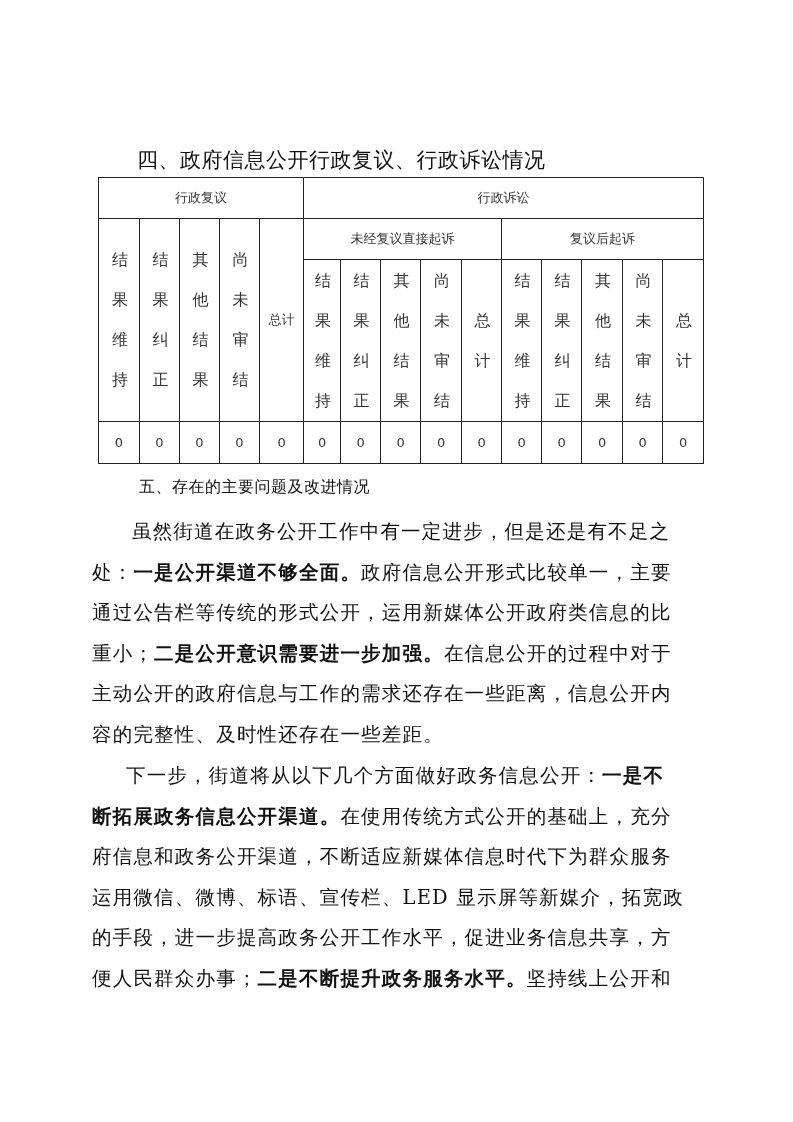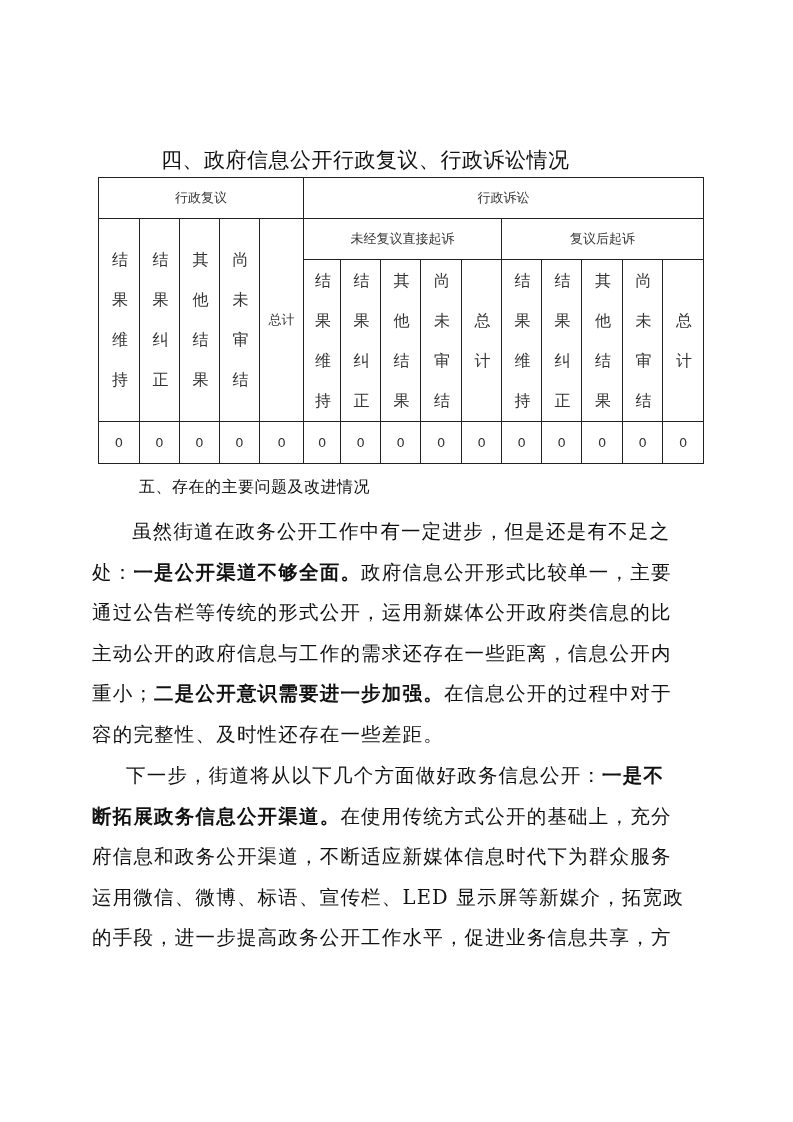--- a/index.html
+++ b/index.html
@@ -15,21 +15,21 @@
           word-break:break-all; white-space:normal; }
   .num { font-family:"DejaVu Sans","Liberation Sans",sans-serif; font-size:13px; color:#111; }
   .para { position:absolute; left:92px; width:600px; font-size:19.5px;
           line-height:40.5px; letter-spacing:1.2px; text-align:justify; color:#111; }
   .para b { font-family:"DejaVu Sans","Liberation Sans",sans-serif; font-weight:bold; }
   .line { display:block; white-space:nowrap; }
 </style>
 </head>
 <body>
 
-<div class="h" style="left:137px; top:146px;margin-left:24px;">四、政府信息公开行政复议、行政诉讼情况</div>
+<div class="h" style="left:137px; top:146px;">四、政府信息公开行政复议、行政诉讼情况</div>
 
 <table class="gov">
   <colgroup>
     <col style="width:41px">
       <col style="width:40px">
       <col style="width:40px">
       <col style="width:40px">
       <col style="width:44px">
     <col style="width:37px">
       <col style="width:40px">
@@ -87,24 +87,25 @@
   </tr>
 </tbody>
   </table>
 
 <div class="h" style="left:139px; top:477px; font-size:16px;">五、存在的主要问题及改进情况</div>
 
 <div class="para" style="top:512px;">
   <span class="line" style="padding-left:40px;">虽然街道在政务公开工作中有一定进步，但是还是有不足之</span>
   <span class="line"><span>处：</span><b>一是公开渠道不够全面。</b><span>政府信息公开形式比较单一，主要</span></span>
   <span class="line">通过公告栏等传统的形式公开，运用新媒体公开政府类信息的比</span>
+  <span class="line"><span>重小；</span><b>二是公开意识需要进一步加强。</b><span>在信息公开的过程中对于</span></span>
   <span class="line">主动公开的政府信息与工作的需求还存在一些距离，信息公开内</span>
-  <span class="line"><span>重小；</span><b>二是公开意识需要进一步加强。</b><span>在信息公开的过程中对于</span></span>
   <span class="line">容的完整性、及时性还存在一些差距。</span>
 </div>
 
 <div class="para" style="top:756px;">
   <span class="line" style="padding-left:34px;"><span>下一步，街道将从以下几个方面做好政务信息公开：</span><b>一是不</b></span>
   <span class="line"><b>断拓展政务信息公开渠道。</b><span>在使用传统方式公开的基础上，充分</span></span>
   <span class="line">府信息和政务公开渠道，不断适应新媒体信息时代下为群众服务</span>
   <span class="line">运用微信、微博、标语、宣传栏、LED 显示屏等新媒介，拓宽政</span>
   <span class="line">的手段，进一步提高政务公开工作水平，促进业务信息共享，方</span>
+  <span class="line"><span>便人民群众办事；</span><b>二是不断提升政务服务水平。</b><span>坚持线上公开和</span></span>
 </div>
 
 </body></html>

